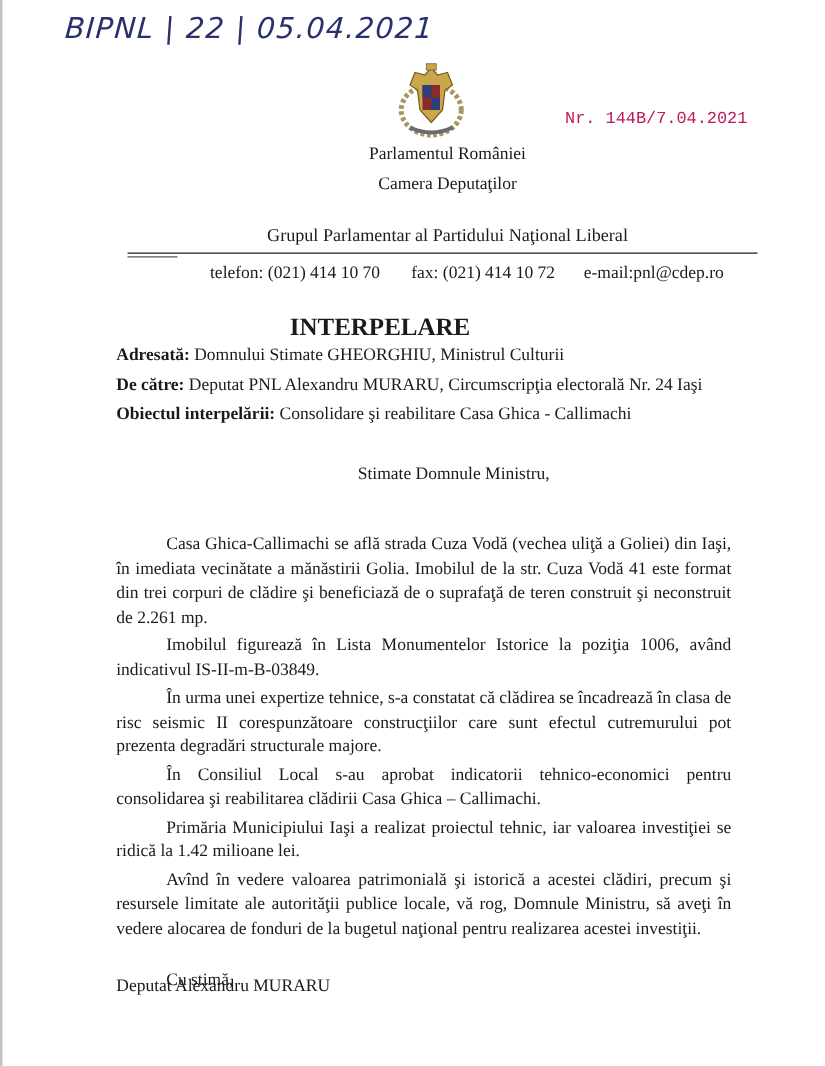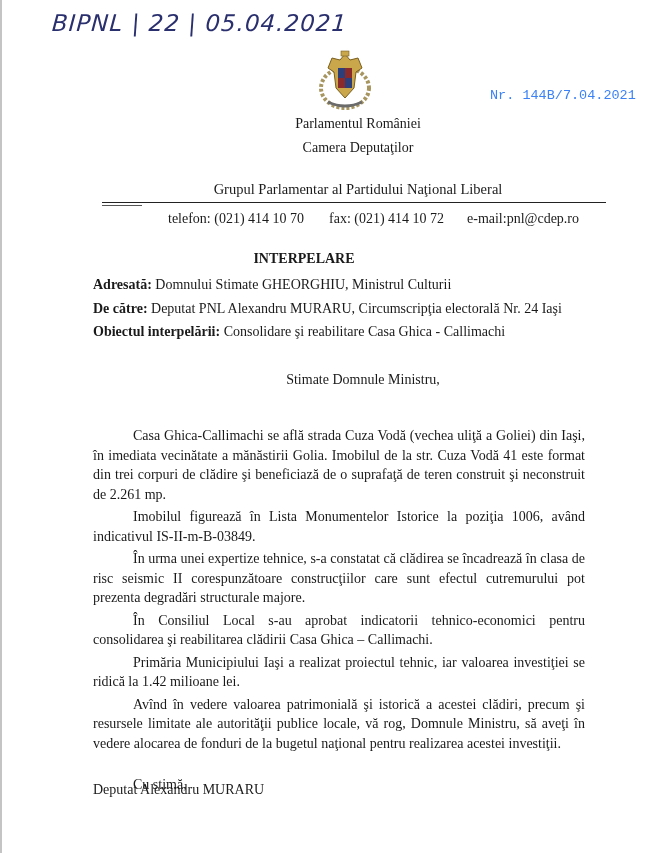--- a/index.html
+++ b/index.html
@@ -8,30 +8,30 @@
       overflow: hidden; font-family: "Liberation Serif", "DejaVu Serif", serif;
       color: #1a1a1a;
     }
     .left-edge { position: absolute; left: 0; top: 0; width: 2px; height: 853px; background: #c4c4c4; }
     .handwritten {
       position: absolute; left: 52px; top: 10px; font-family: "DejaVu Sans", sans-serif;
       font-size: 23px; color: #2a2f6e; letter-spacing: 1px; font-style: italic; font-weight: 300;
       transform: skewX(-4deg);
     }
     .crest { position: absolute; left: 314px; top: 48px; width: 62px; height: 64px; }
-    .nr { position: absolute; left: 452px; top: 88px; font-family: "Liberation Mono", "DejaVu Sans Mono", monospace; font-size: 13.5px; color: #3b82f6; margin-left: 38px; }
+    .nr { position: absolute; left: 452px; top: 88px; font-family: "Liberation Mono", "DejaVu Sans Mono", monospace; font-size: 13.5px; color: #be185d; }
     .center-line { position: absolute; left: 0; width: 660px; text-align: center; font-size: 14px; }
     .parl { top: 116px; left: 28px; }
     .camera { top: 140px; left: 28px; }
     .group { top: 181px; left: 28px; font-size: 14.5px; }
     .rule { position: absolute; left: 102px; top: 202px; width: 504px; height: 0; border-top: 1.5px solid #222; }
     .rule2 { position: absolute; left: 102px; top: 205px; width: 40px; height: 0; border-top: 1px solid #555; }
     .contact { position: absolute; top: 211px; font-size: 14px; margin-left: 32px; }
     .c-tel { left: 136px; } .c-fax { left: 297px; } .c-mail { left: 435px; }
-    .title { position: absolute; top: 251px; left: 0; width: 548px; text-align: center; padding-left: 60px; box-sizing: border-box; font-weight: bold; font-size: 14px; }
+    .title { position: absolute; top: 251px; left: 0; width: 548px; text-align: center; padding-left: 60px; box-sizing: border-box; font-weight: bold; font-size: 20px; }
     .meta { position: absolute; left: 93px; font-size: 14px; }
     .meta b { font-weight: bold; }
     .m1 { top: 277px; } .m2 { top: 301px; text-align: right; } .m3 { top: 324px; }
     .salut { position: absolute; top: 372px; left: 0; width: 660px; text-align: center; padding-left: 66px; box-sizing: border-box; font-size: 14px; }
     .body-text { position: absolute; left: 93px; top: 426px; width: 492px; font-size: 14px; line-height: 19.5px; }
     .body-text p { margin: 0 0 3px 0; text-indent: 40px; text-align: justify; }
     .closing { position: absolute; left: 133px; top: 737px; font-size: 14px; margin-top: 40px; }
     .signature { position: absolute; left: 93px; top: 782px; font-size: 14px; }
   </style>
 </head>

